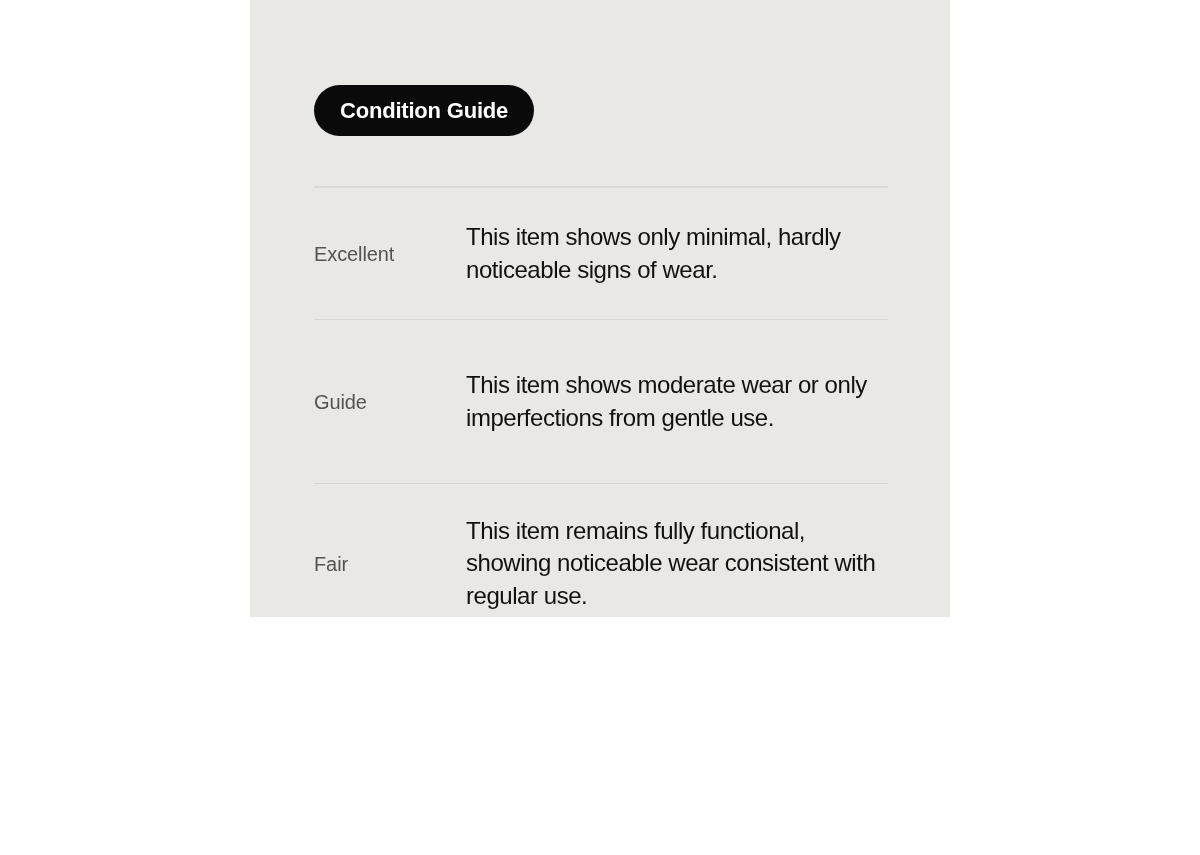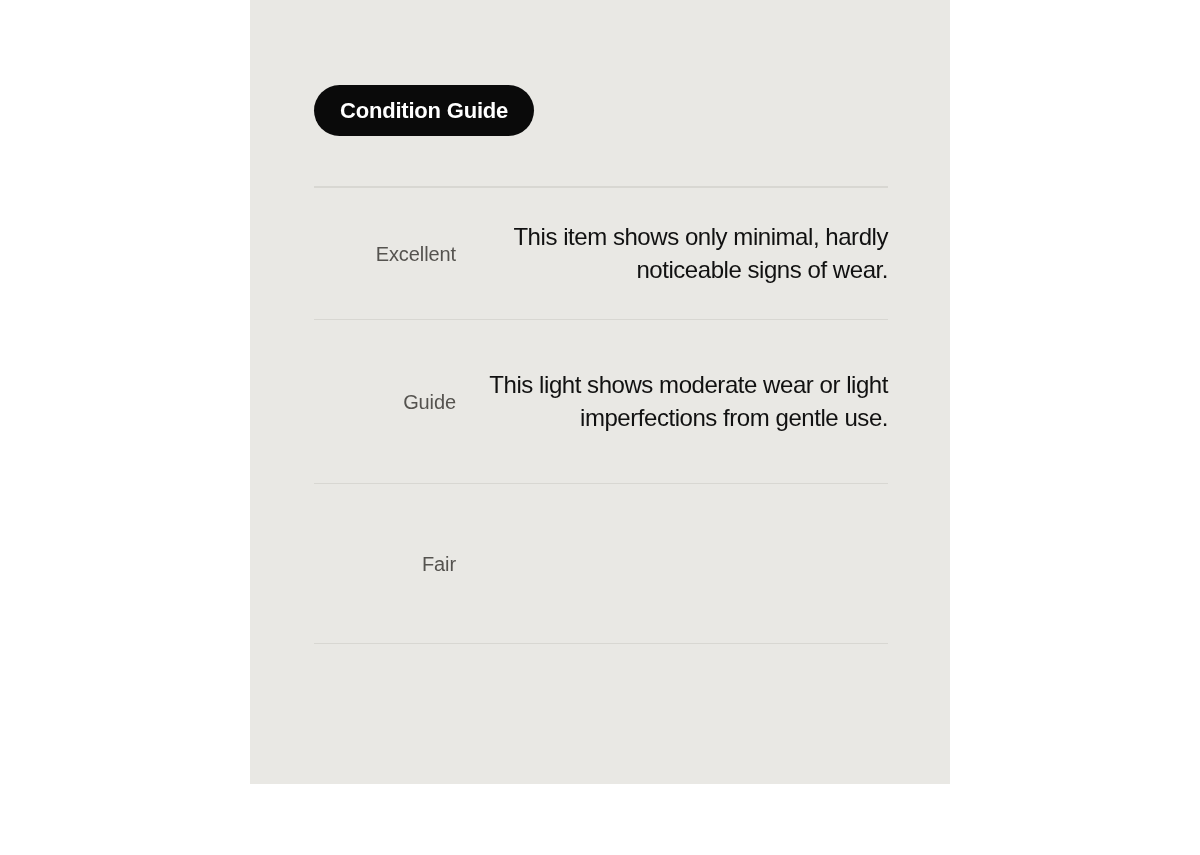--- a/index.html
+++ b/index.html
@@ -9,24 +9,23 @@
     width:1200px;
     height:855px;
     background:#ffffff;
     font-family:"Liberation Sans", sans-serif;
     -webkit-font-smoothing:antialiased;
   }
 
   #screen {
     position:relative;
     width:1200px;
-    height:784px;
+    height:617px;
     background:#ffffff;
     overflow:hidden;
-    text-align:right;
   }
 
   
   #card {
     position:absolute;
     left:250px;
     top:0;
     width:700px;
     height:855px;
     background:#E9E8E4;
@@ -149,27 +148,28 @@
 
       <div class="row r1">
         <div class="row-label">Excellent</div>
         <div class="row-desc">This item shows only minimal, hardly noticeable signs of wear.</div>
       </div>
 
       <div class="divider"></div>
 
       <div class="row r2">
         <div class="row-label">Guide</div>
-        <div class="row-desc">This light shows moderate wear or light imperfections from gentle use.</div>
+        <div class="row-desc">This item shows moderate wear or only imperfections from gentle use.</div>
       </div>
 
       <div class="divider"></div>
 
       <div class="row r3">
         <div class="row-label">Fair</div>
+        <div class="row-desc">This item remains fully functional, showing noticeable wear consistent with regular use.</div>
       </div>
 
       <div class="divider"></div>
 
     </div>
 
   </div>
 </div>
 
 </body></html>

